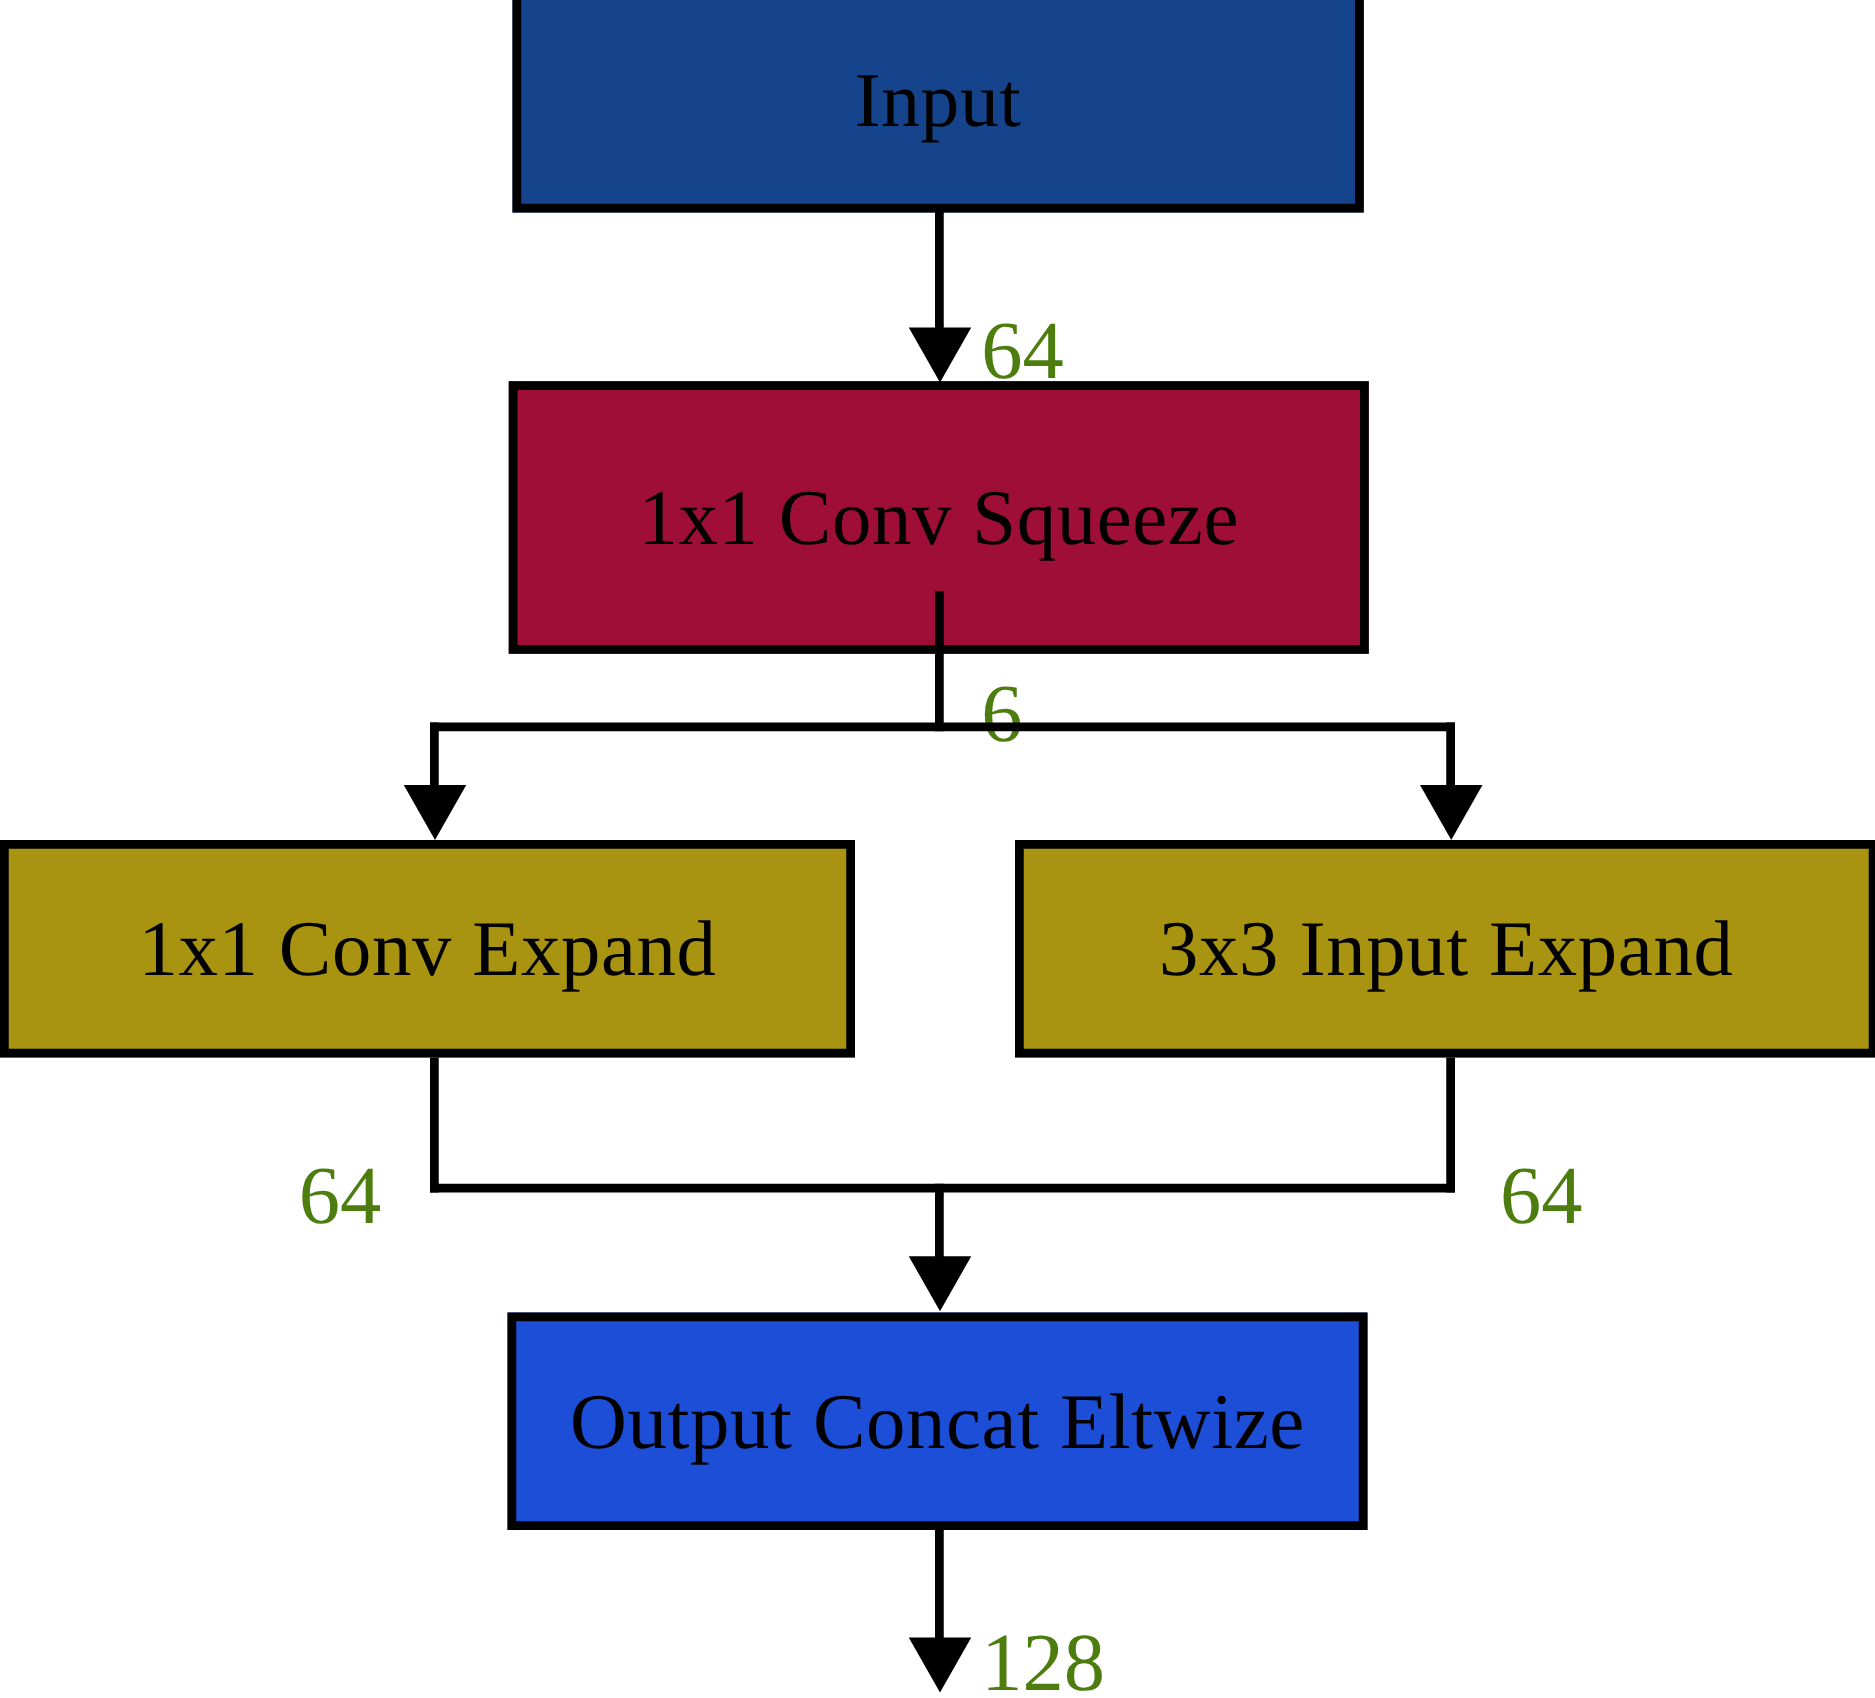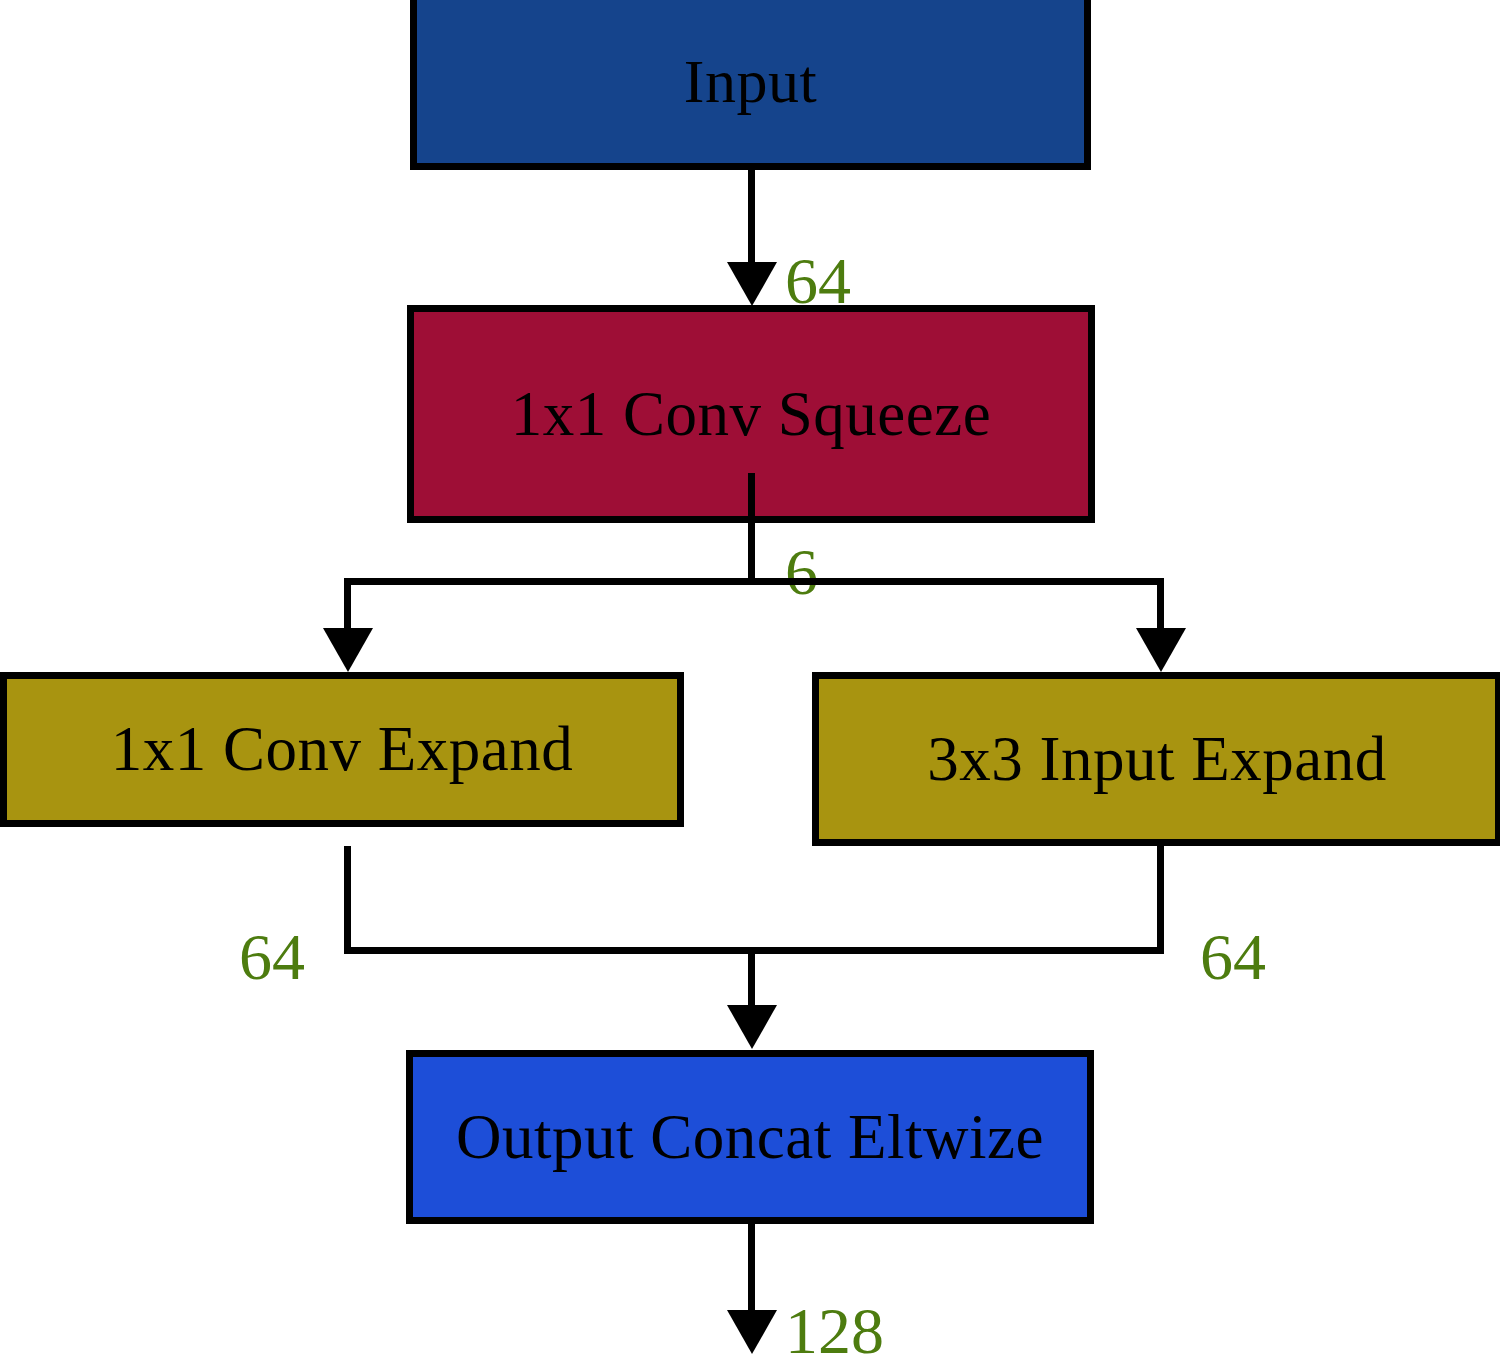--- a/index.html
+++ b/index.html
@@ -30,21 +30,21 @@
     white-space: nowrap;
   }
   .node-label {
     font-size: 63px;
     letter-spacing: 0.5px;
   }
   
   #node-input      { left: 410px;  top: -8px;    width: 681px; height: 178px;  background: #15448c; }
   #node-input .node-label { font-size: 62px; }
   #node-squeeze    { left: 407px;  top: 305px;   width: 688px; height: 218px;  background: #9e0e36; }
-  #node-expand-1x1 { left: 0px;    top: 672px;   width: 684px; height: 155px;  background: #a89410; }
+  #node-expand-1x1 { left: 0px;    top: 672px;   width: 684px; height: 174px;  background: #a89410; }
   #node-expand-3x3 { left: 812px;  top: 672px;   width: 690px; height: 174px;  background: #a89410; }
   #node-output     { left: 406px;  top: 1050px;  width: 688px; height: 174px;  background: #1d4ed8; }
 
   
   .vline {
     position: absolute;
     width: 7px;
     background: #000000;
   }
   .hline {

